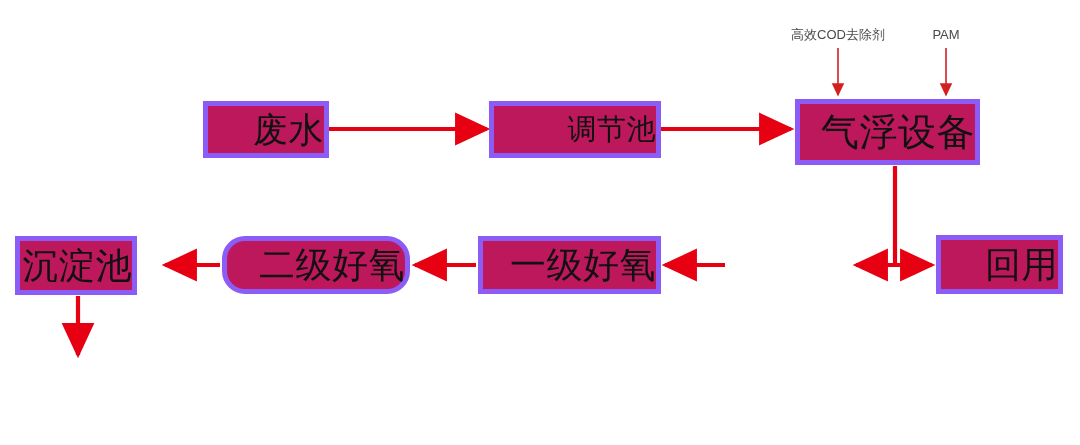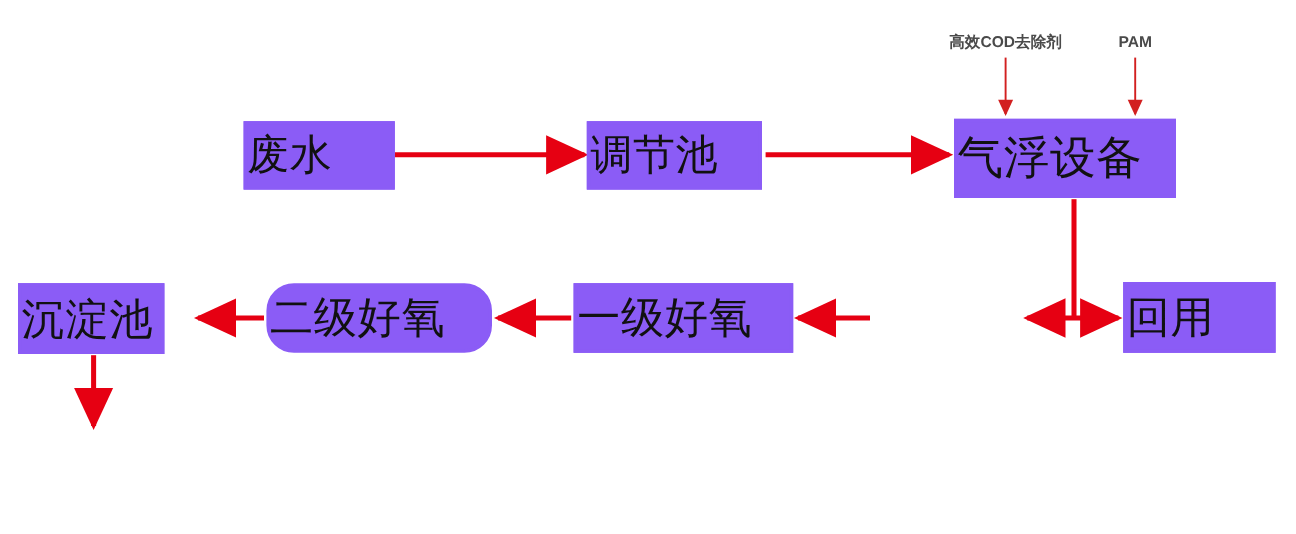--- a/index.html
+++ b/index.html
@@ -25,42 +25,41 @@
     position: absolute;
     left: 0;
     top: 0;
     width: 1080px;
     height: 445px;
     pointer-events: none;
   }
   .node-box {
     position: absolute;
     box-sizing: border-box;
-    border: 3px solid #8b5cf6;
-    background: #8b5cf6;
+    border: 5px solid #8b5cf6;
+    background: #be185d;
     display: flex;
     align-items: center;
-    justify-content: flex-start;
+    justify-content: flex-end;
     color: #111111;
     font-weight: 400;
     letter-spacing: 0.5px;
     white-space: nowrap;
   }
   .node-label {
     display: block;
     line-height: 1;
   }
   .chem-label {
     position: absolute;
     color: #4a4a4a;
     font-size: 13px;
     white-space: nowrap;
     text-align: center;
     line-height: 1;
-    font-weight: bold;
   }
 </style>
 </head>
 <body>
 
 <div id="canvas">
 
   <svg class="flow-svg" viewBox="0 0 1080 445">
     <defs>
       <marker id="ah-red" markerWidth="9" markerHeight="9" refX="7.6" refY="4.5" orient="auto" markerUnits="strokeWidth">
@@ -92,21 +91,21 @@
     <span>高效COD去除剂</span>
   </div>
   <div class="chem-label" style="left:896px; top:28px; width:100px;">
     <span>PAM</span>
   </div>
 
   <div class="node-box" style="left:203px; top:101px; width:126px; height:57px; font-size:35px;">
     <span class="node-label">废水</span>
   </div>
 
-  <div class="node-box" style="left:489px; top:101px; width:146px; height:57px; font-size:35px;">
+  <div class="node-box" style="left:489px; top:101px; width:172px; height:57px; font-size:29px;">
     <span class="node-label">调节池</span>
   </div>
 
   <div class="node-box" style="left:795px; top:99px; width:185px; height:66px; font-size:38px;">
     <span class="node-label">气浮设备</span>
   </div>
 
   <div class="node-box" style="left:15px; top:236px; width:122px; height:59px; font-size:36px;">
     <span class="node-label">沉淀池</span>
   </div>

